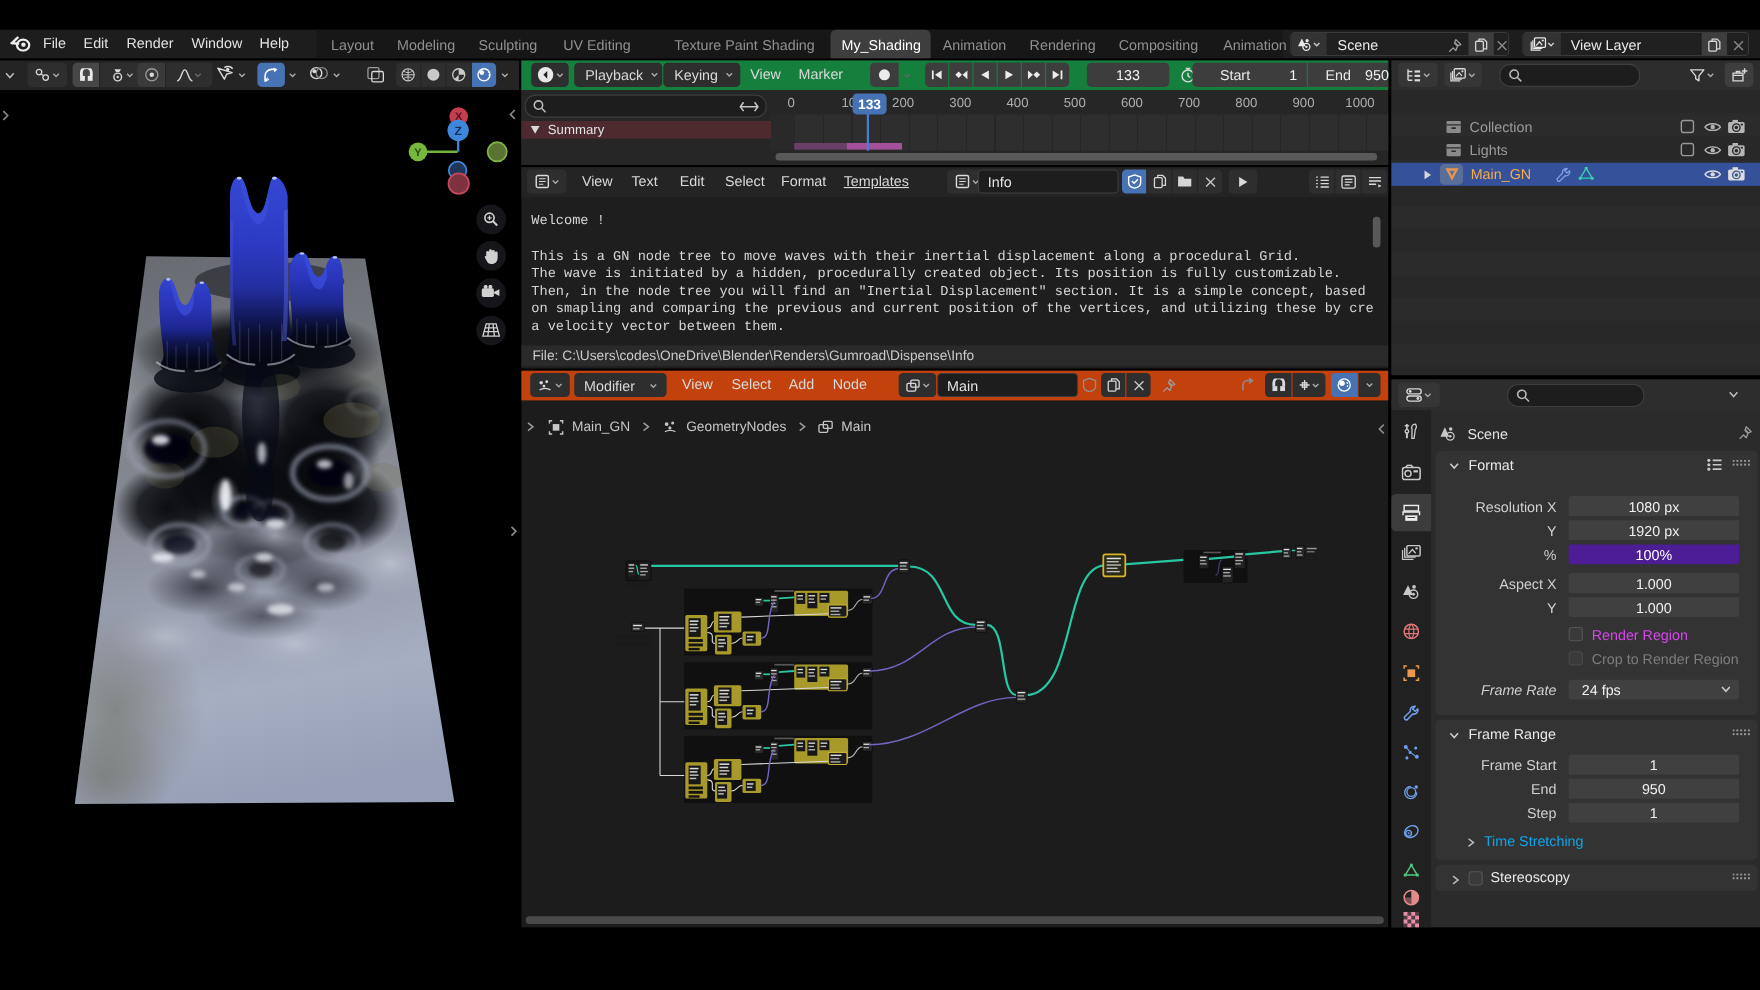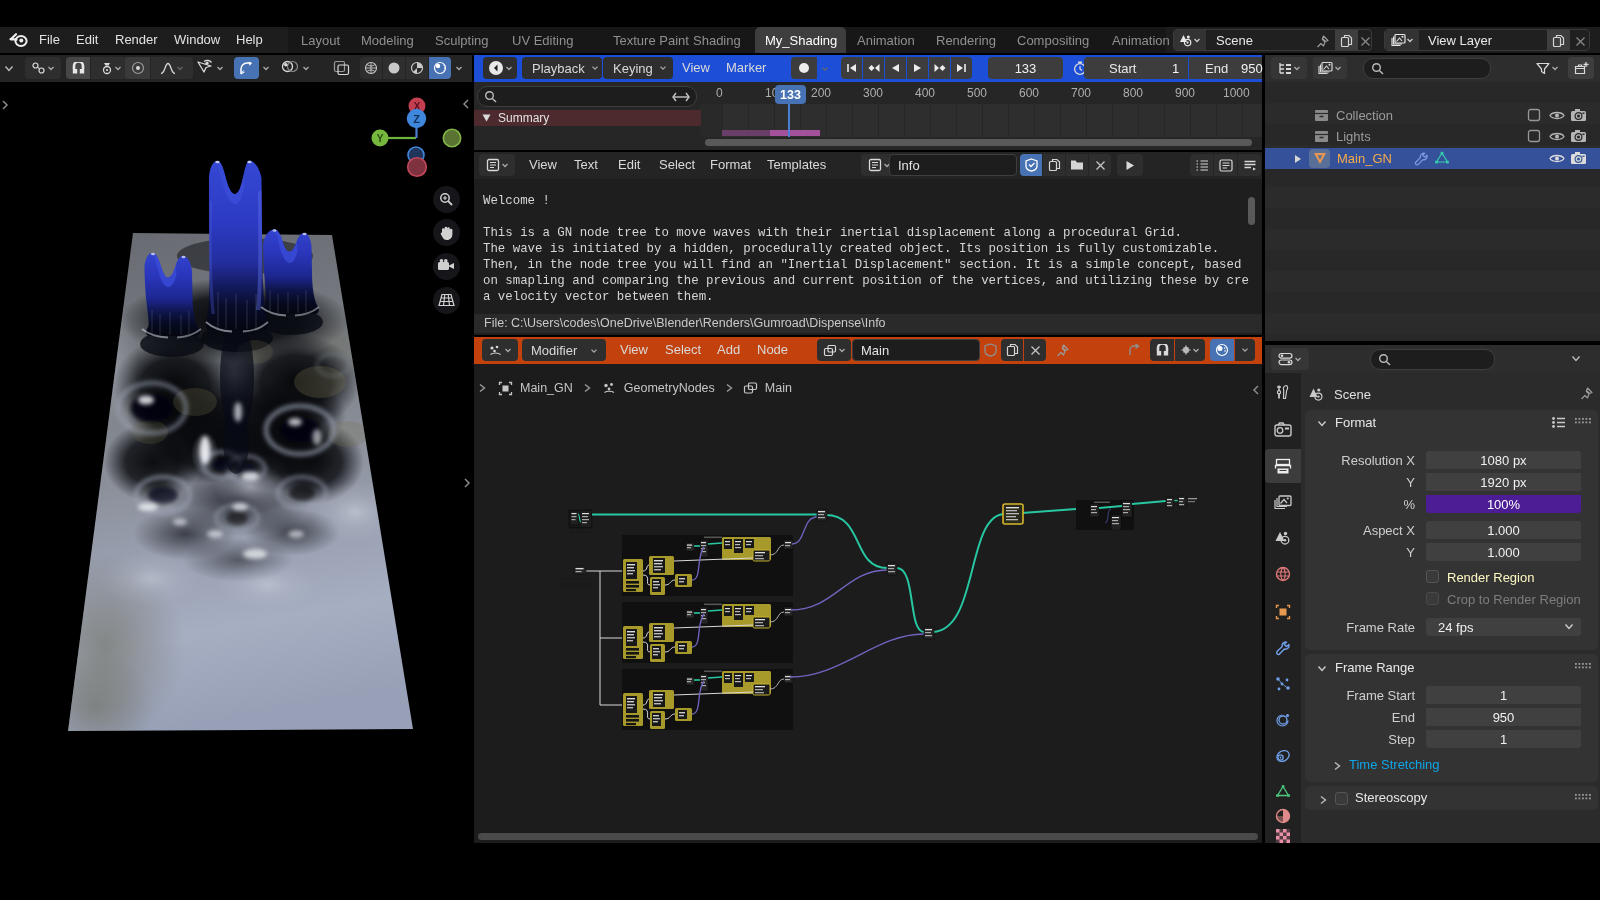--- a/index.html
+++ b/index.html
@@ -440,21 +440,21 @@
       <svg class="abs" style="left:1px;top:17px;" width="8" height="12" viewBox="0 0 8 12">
           <path d="M2 2 L6 6 L2 10" stroke="#8a8a8a" stroke-width="1.5" fill="none"></path>
         </svg>
       <svg class="abs" style="left:463px;top:395px;" width="8" height="12" viewBox="0 0 8 12">
           <path d="M2 2 L6 6 L2 10" stroke="#8a8a8a" stroke-width="1.5" fill="none"></path>
         </svg>
     </div>
   </div>
 
   <div class="abs" id="dopesheet" style="left:474px;top:55px;width:788px;height:95px;background:#262626;">
-    <div class="abs" id="dsheader" style="left:0;top:0;width:788px;height:27px;background:#1d4ed8;font-size:13px;color:#d9d9d9;">
+    <div class="abs" id="dsheader" style="left:0;top:0;width:788px;height:27px;background:#15803d;font-size:13px;color:#d9d9d9;">
 
       <div class="abs row" style="left:9px;top:2px;width:34px;height:22px;background:#2e2e2e;border-radius:4px;justify-content:center;">
         <svg width="16" height="16" viewBox="0 0 16 16">
             <circle cx="8" cy="8" r="7" fill="#e8e8e8"></circle>
             <path d="M9.5 4.5 L6 8 L9.5 11.5 Z" fill="#1d1d1d"></path>
           </svg>
         <svg width="8" height="8" viewBox="0 0 8 8" style="margin-left:1px;">
             <path d="M1.5 3 L4 5.5 L6.5 3" stroke="#aaa" stroke-width="1.3" fill="none"></path>
           </svg>
       </div>
@@ -592,21 +592,21 @@
           </svg>
         <svg width="8" height="8" viewBox="0 0 8 8" style="margin-left:1px;">
             <path d="M1.5 3 L4 5.5 L6.5 3" stroke="#aaa" stroke-width="1.3" fill="none"></path>
           </svg>
       </div>
       <span class="abs" style="left:55px;top:5px;">View</span>
       <span class="abs" style="left:100px;top:5px;">Text</span>
       <span class="abs" style="left:144px;top:5px;">Edit</span>
       <span class="abs" style="left:185px;top:5px;">Select</span>
       <span class="abs" style="left:236px;top:5px;">Format</span>
-      <span class="abs" style="left:293px;top:5px;">Templates</span>
+      <span class="abs" style="left:293px;top:5px;text-decoration:underline;">Templates</span>
 
       <div class="abs row" style="left:387px;top:2px;width:36px;height:22px;background:#2e2e2e;border-radius:4px;justify-content:center;">
         <svg width="14" height="14" viewBox="0 0 14 14">
             <rect x="1.5" y="1.5" width="11" height="11" rx="1.5" fill="none" stroke="#d9d9d9" stroke-width="1.3"></rect>
             <path d="M4 4.5 H10 M4 7 H10 M4 9.5 H8" stroke="#d9d9d9" stroke-width="1.1"></path>
           </svg>
         <svg width="8" height="8" viewBox="0 0 8 8" style="margin-left:1px;">
             <path d="M1.5 3 L4 5.5 L6.5 3" stroke="#aaa" stroke-width="1.3" fill="none"></path>
           </svg>
       </div>
@@ -1263,24 +1263,24 @@
         <div class="abs row" style="left:121px;top:41px;width:155px;height:18px;background:#404040;border-radius:3px 3px 0 0;justify-content:center;color:#f0f0f0;">1080 px</div>
         <span class="abs" style="right:183px;top:65px;">Y</span>
         <div class="abs row" style="left:121px;top:63px;width:155px;height:18px;background:#404040;justify-content:center;color:#f0f0f0;">1920 px</div>
         <span class="abs" style="right:183px;top:87px;">%</span>
         <div class="abs row" style="left:121px;top:85px;width:155px;height:18px;background:#4c1d95;border-radius:0 0 3px 3px;justify-content:center;color:#fff;">100%</div>
         <span class="abs" style="right:183px;top:113px;">Aspect X</span>
         <div class="abs row" style="left:121px;top:111px;width:155px;height:18px;background:#404040;border-radius:3px 3px 0 0;justify-content:center;color:#f0f0f0;">1.000</div>
         <span class="abs" style="right:183px;top:135px;">Y</span>
         <div class="abs row" style="left:121px;top:133px;width:155px;height:18px;background:#404040;border-radius:0 0 3px 3px;justify-content:center;color:#f0f0f0;">1.000</div>
         <div class="abs" style="left:121px;top:160px;width:13px;height:13px;background:#3a3a3a;border:1px solid #555;border-radius:3px;"></div>
-        <span class="abs" style="left:142px;top:160px;color:#fef9c3;">Render Region</span>
+        <span class="abs" style="left:142px;top:160px;color:#d946ef;">Render Region</span>
         <div class="abs" style="left:121px;top:182px;width:13px;height:13px;background:#3a3a3a;border:1px solid #4a4a4a;border-radius:3px;"></div>
         <span class="abs" style="left:142px;top:182px;color:#7d7d7d;white-space:nowrap;">Crop to Render Region</span>
-        <span class="abs" style="right:183px;top:210px;">Frame Rate</span>
+        <span class="abs" style="right:183px;top:210px;font-style:italic;">Frame Rate</span>
         <div class="abs row" style="left:121px;top:208px;width:155px;height:18px;background:#404040;border-radius:3px;color:#f0f0f0;">
             <span style="margin-left:12px;">24 fps</span>
           <svg class="abs" style="left:138px;top:5px;" width="10" height="8" viewBox="0 0 10 8">
               <path d="M1.5 1.5 L5 5.5 L8.5 1.5" stroke="#ccc" stroke-width="1.4" fill="none"></path>
             </svg>
         </div>
       </div>
 
       <div class="abs" style="left:4px;top:281px;width:293px;height:128px;background:#333333;border-radius:5px;">
         <svg class="abs" style="left:12px;top:11px;" width="10" height="8" viewBox="0 0 10 8">

